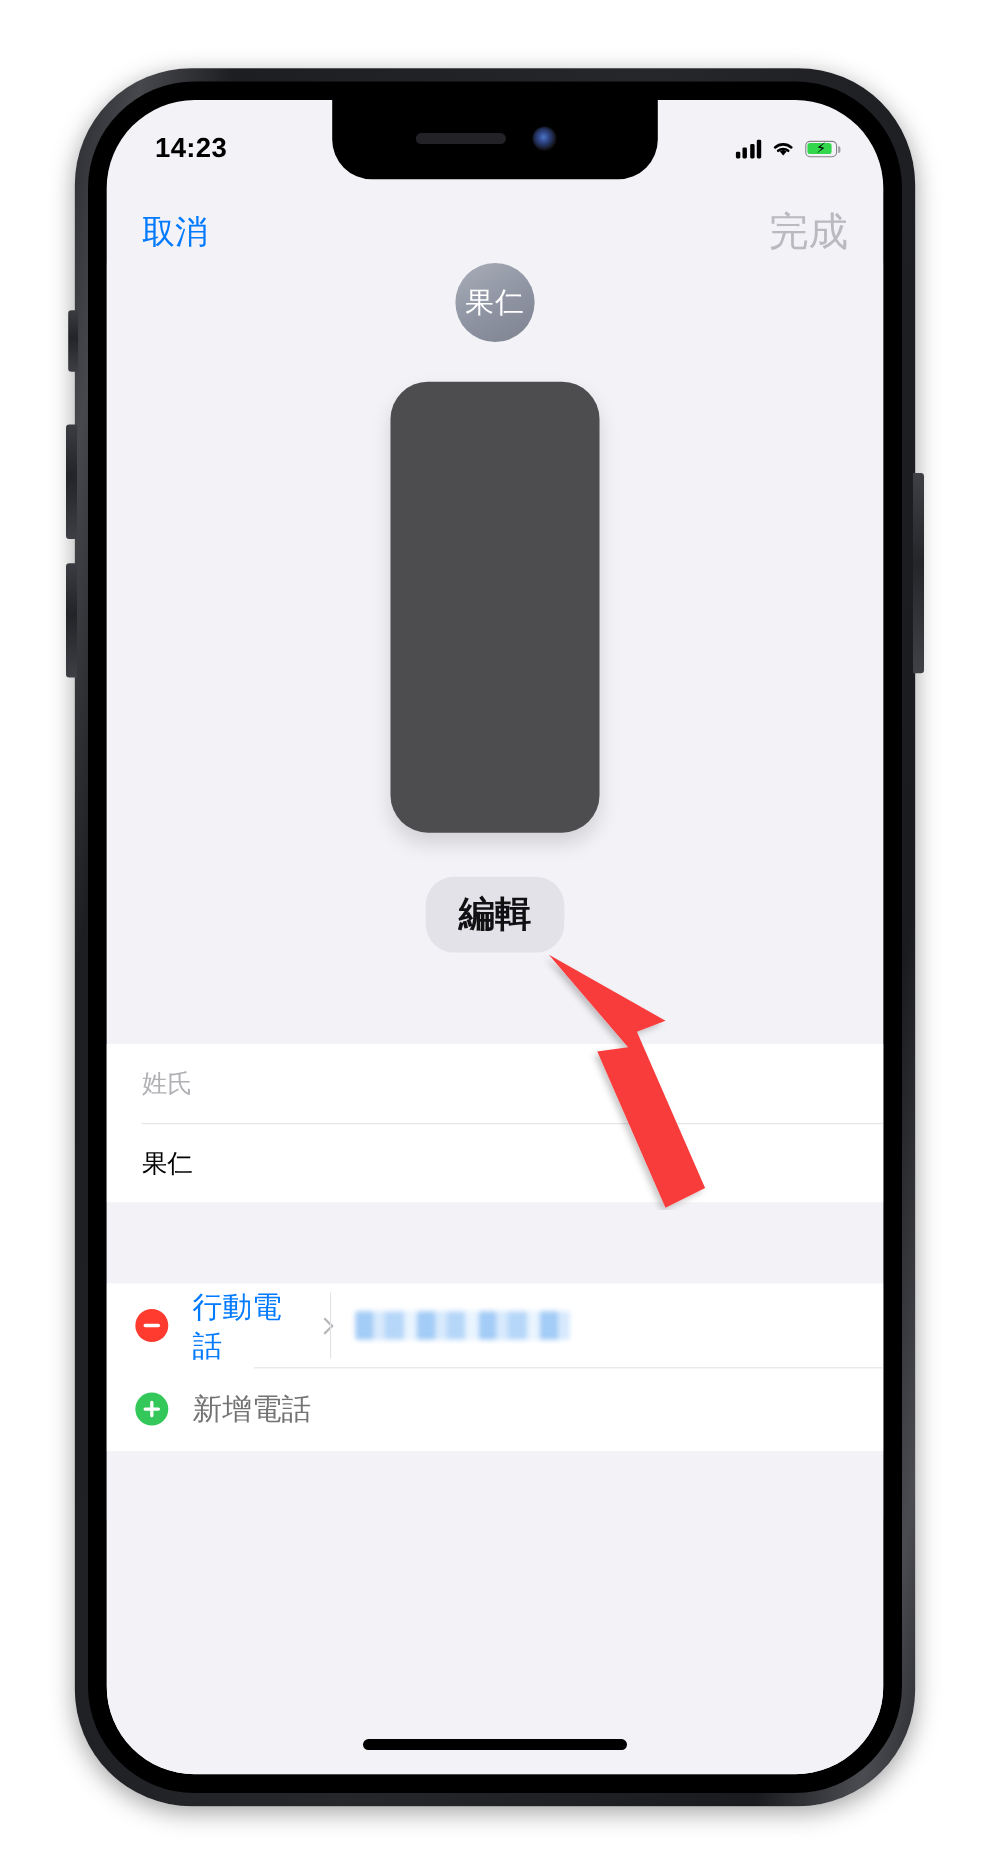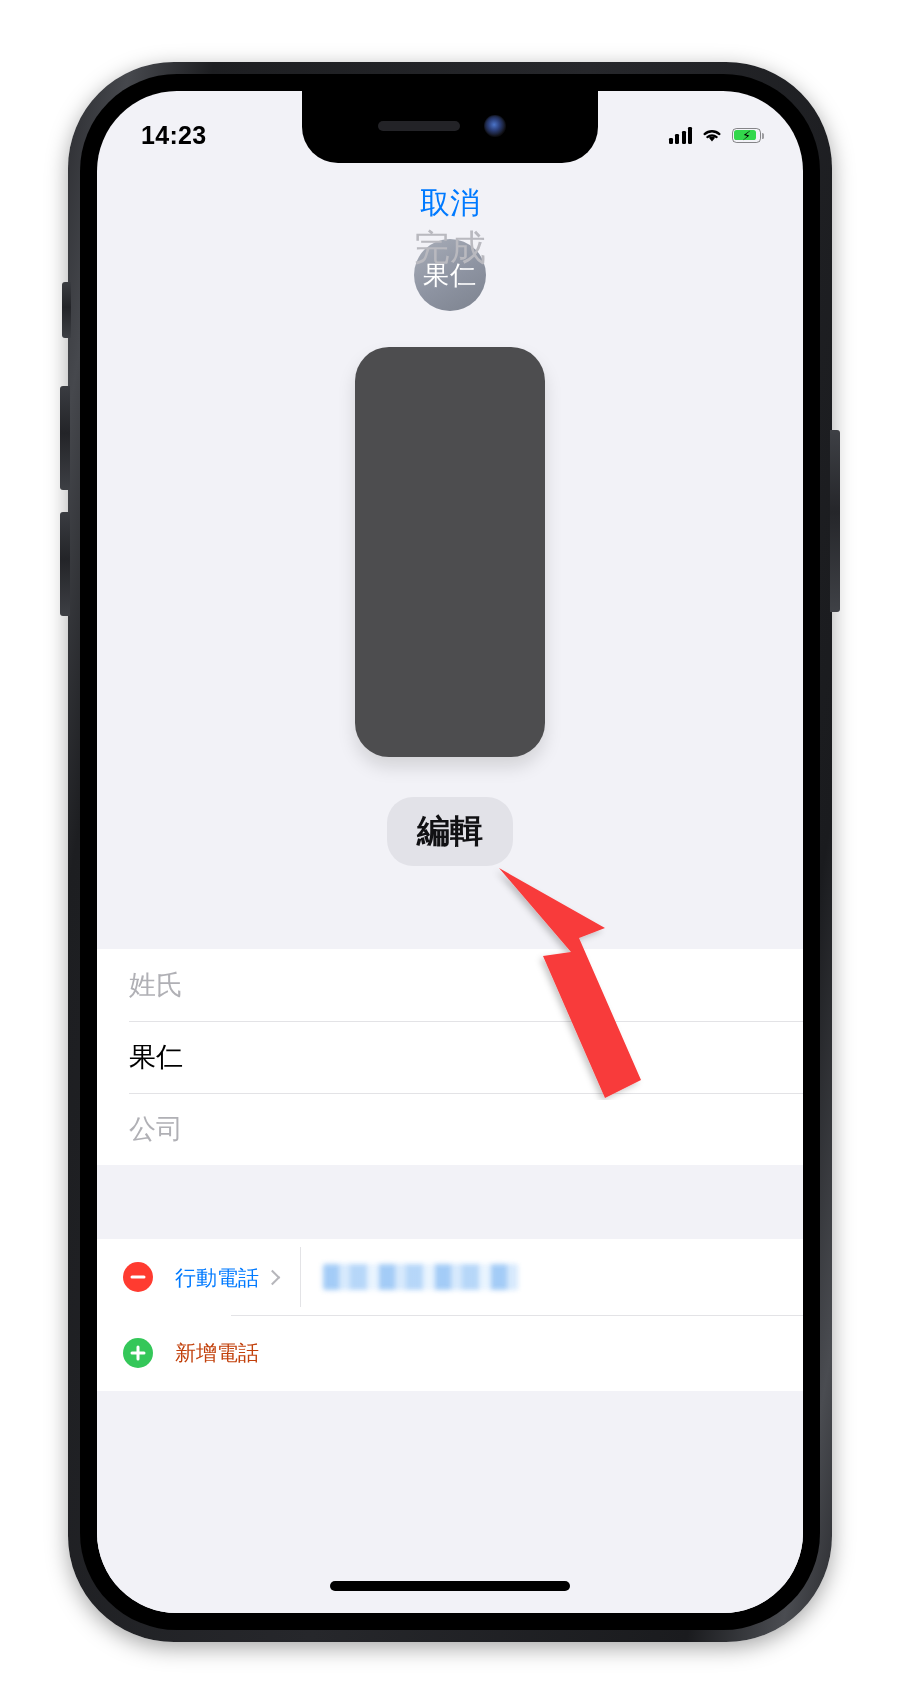--- a/index.html
+++ b/index.html
@@ -151,21 +151,20 @@
   #nav-bar {
     position: absolute;
     top: 92px; left: 0; right: 0;
     height: 56px;
     display: flex;
     align-items: center;
     justify-content: space-between;
     padding: 0 32px;
     box-sizing: border-box;
     z-index: 15;
-    flex-direction: column;
   }
   #cancel-button { font-size: 30px; color: #007aff; }
   #done-button   { font-size: 36px; color: #b9b9bf; }
 
   
   #header-area {
     position: absolute;
     top: 148px; left: 0; right: 0;
     height: 710px;
     background: #f2f2f7;
@@ -227,21 +226,21 @@
     align-items: center;
     padding-left: 32px;
     box-sizing: border-box;
     background: #fff;
   }
   .field-row + .field-row:before {
     content:"";
     position:absolute; left:32px; right:0; top:0;
     height:1px; background:#e3e3e6;
   }
-  .field-text { font-size: 27px; color:#000; }
+  .field-text { font-size: 23px; color:#000; }
   .field-text.placeholder { color:#b0b0b5; }
 
   
   .value-row {
     position: relative;
     height: 76px;
     display: flex;
     align-items: center;
     background: #fff;
   }
@@ -289,21 +288,21 @@
     padding-top: 1px;
     box-sizing: border-box;
   }
   .label-cell:after {
     content:"";
     position:absolute;
     right: 0; top: 8px; bottom: 8px;
     width: 1px;
     background:#e3e3e6;
   }
-  .label-text { font-size:21px; color:#007aff; }
+  .label-text { font-size:27px; color:#007aff; }
   .chev {
     width:9px; height:9px;
     border-right:2.6px solid #b6b6bb;
     border-top:2.6px solid #b6b6bb;
     transform: rotate(45deg);
     margin-bottom: 1px;
   }
   .value-cell {
     flex: 1;
     padding-left: 22px;
@@ -315,21 +314,21 @@
     height: 76px;
     display:flex;
     align-items:center;
     background:#fff;
   }
   .add-row:before {
     content:"";
     position:absolute; left:134px; right:0; top:0;
     height:1px; background:#e3e3e6;
   }
-  .add-text { font-size:21px; color:#c2410c; }
+  .add-text { font-size:27px; color:#737373; }
 
   
   .redacted {
     height: 26px;
     border-radius: 2px;
     background:
       repeating-linear-gradient(90deg,
         rgba(150,196,245,.92) 0px, rgba(150,196,245,.92) 16px,
         rgba(205,228,252,.85) 16px, rgba(205,228,252,.85) 27px,
         rgba(170,208,248,.9) 27px, rgba(170,208,248,.9) 44px,
@@ -413,23 +412,20 @@
   </div>
 
   <div id="form-list">
 
     <div class="group">
       <div class="field-row">
         <span class="field-text placeholder">姓氏</span>
       </div>
       <div class="field-row">
         <span class="field-text">果仁</span>
-      </div>
-      <div class="field-row">
-        <span class="field-text placeholder">公司</span>
       </div>
     </div>
 
     <div class="group-gap"></div>
 
     <div class="group">
       <div class="value-row">
         <div class="circle-btn minus"></div>
         <div class="label-cell">
           <span class="label-text">行動電話</span>

